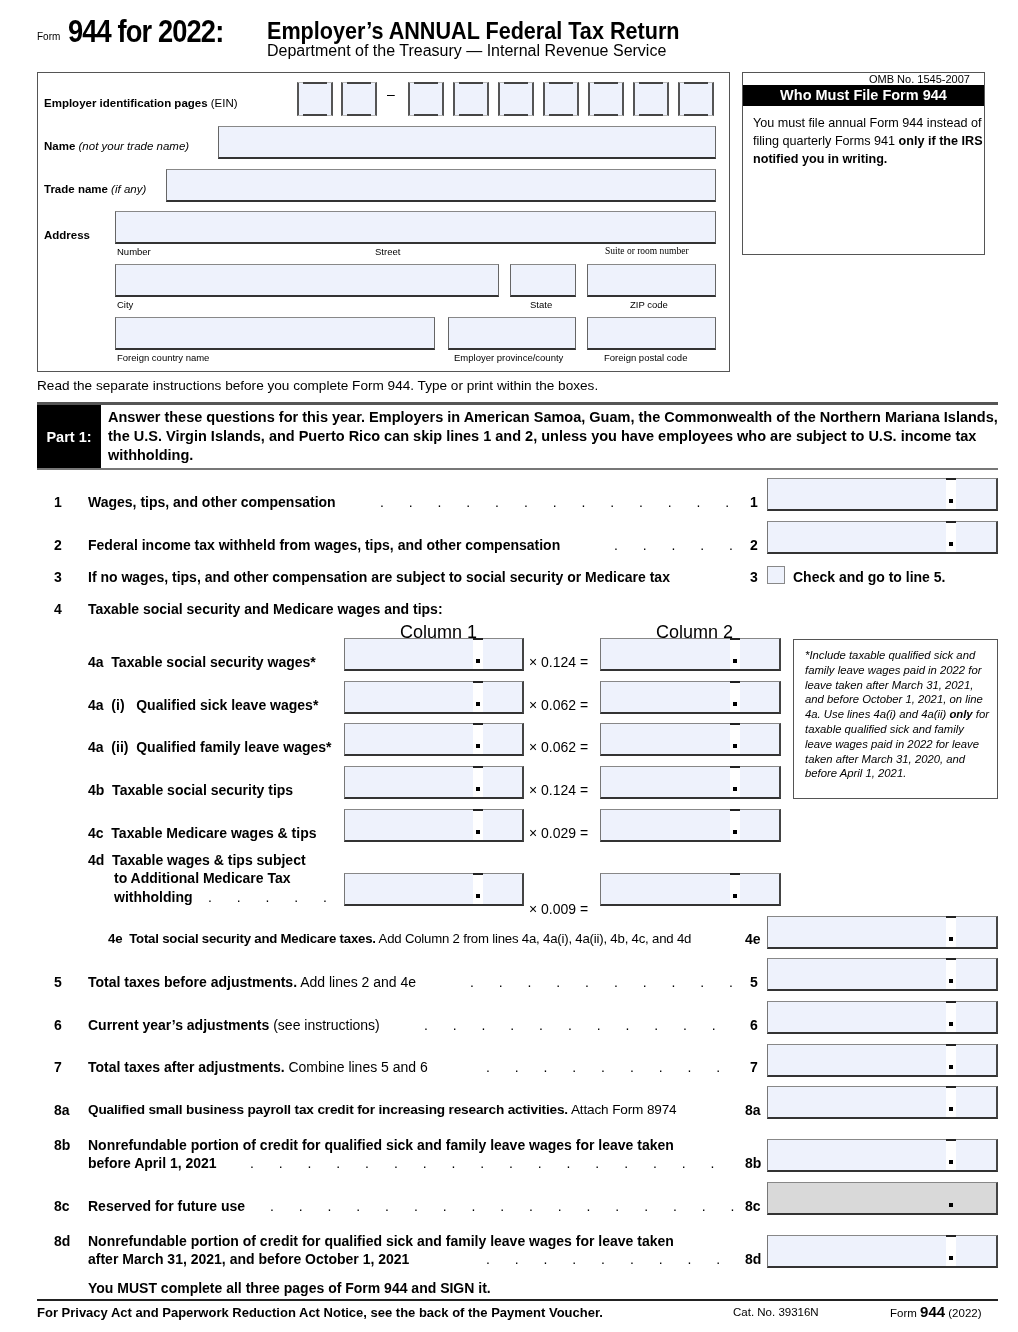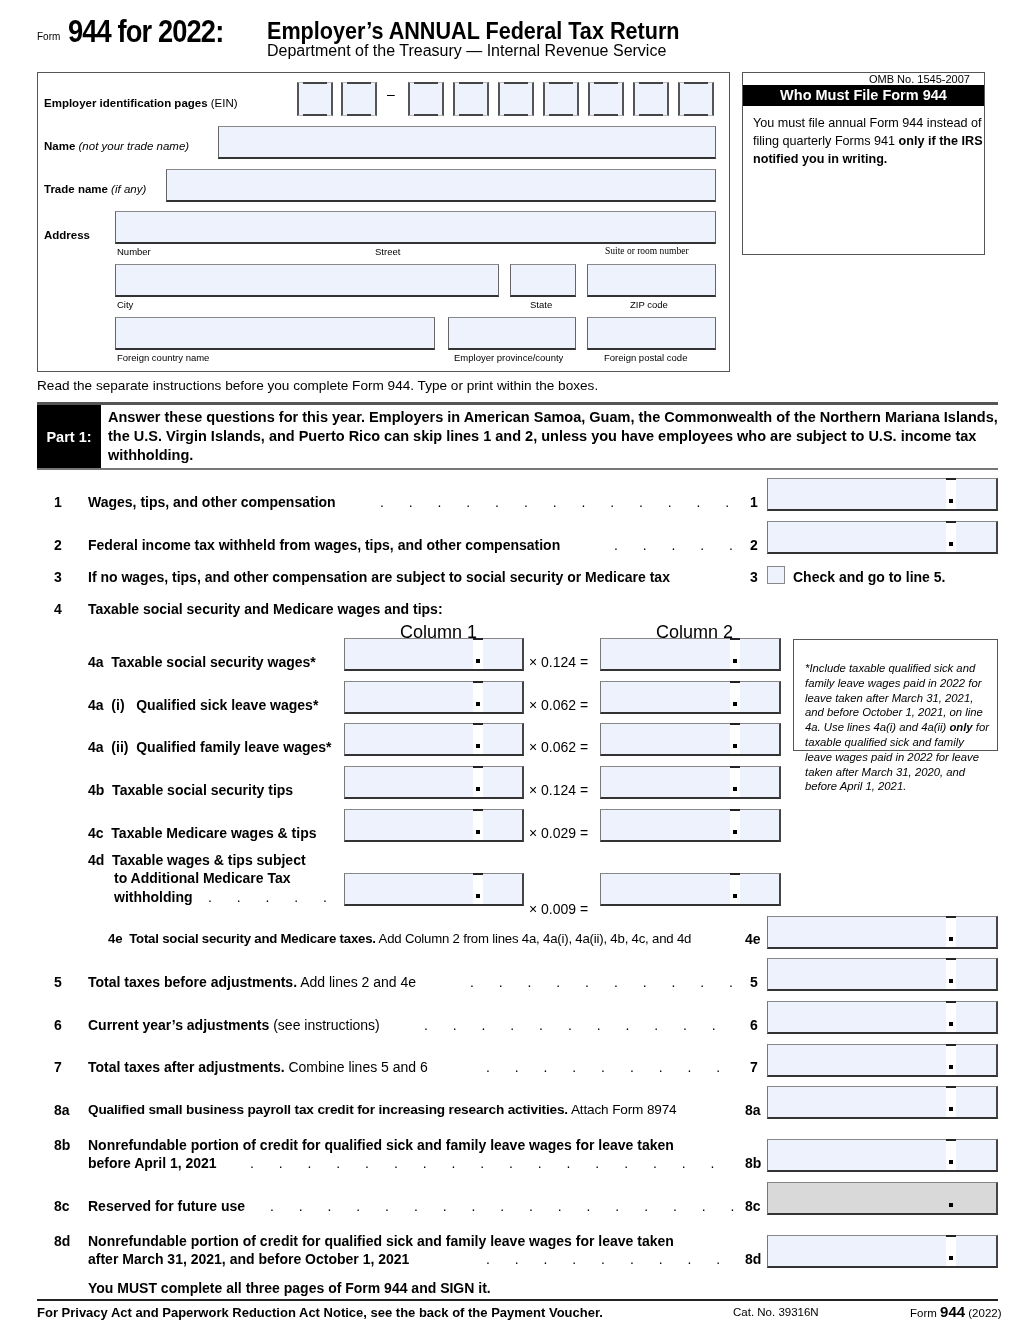--- a/index.html
+++ b/index.html
@@ -46,28 +46,28 @@
   .dots { font-size: 14px; letter-spacing: 10.5px; white-space: nowrap; }
   .rlabel { font-size: 14px; font-weight: bold; }
   .money { position: absolute; height: 33px; background: #eef2fc; border: 1px solid #777; border-bottom: 2px solid #333; border-right: 2px solid #444; border-top-color: #888; }
   .money .cents { position: absolute; top: -1px; bottom: 0; width: 10px; background: #fff; border-top: 2px solid #222; }
   .money .dot { position: absolute; bottom: 6px; width: 4px; height: 4px; background: #000; }
   .money.gray { background: #d9d9d9; }
   .money.gray .cents { background: transparent; border-top: none; }
   .mult { font-size: 14px; white-space: nowrap; }
   .chk { width: 18px; height: 18px; background: #eef2fc; border: 1px solid #888; }
 
-  .note-box { left: 793px; top: 639px; width: 205px; height: 112px; border: 1px solid #555; padding: 21px 8px 0 11px; font-size: 11.3px; font-style: italic; line-height: 14.8px; }
+  .note-box { left: 793px; top: 639px; width: 205px; height: 160px; border: 1px solid #555; padding: 8px 8px 0 11px; font-size: 11.3px; font-style: italic; line-height: 14.8px; }
 
   .col-head { font-size: 18px; font-weight: normal; }
 
   .bottom-rule { left: 37px; top: 1299px; width: 961px; height: 2px; background: #222; }
   .footer-left { left: 37px; top: 1305px; font-size: 13px; font-weight: bold; }
   .footer-cat { left: 733px; top: 1306px; font-size: 11.5px; }
-  .footer-form { left: 910px; top: 1303px; font-size: 11.5px; }
+  .footer-form { left: 890px; top: 1303px; font-size: 11.5px; }
   .footer-form .big { font-size: 15px; font-weight: bold; }
 </style>
 </head>
 <body>
 
 <div class="abs form-word">Form</div>
 <div class="abs form-num">944 for 2022:</div>
 <div class="abs form-title">Employer’s ANNUAL Federal Tax Return</div>
 <div class="abs dept">Department of the Treasury — Internal Revenue Service</div>
 <div class="abs omb">OMB No. 1545-2007</div>

